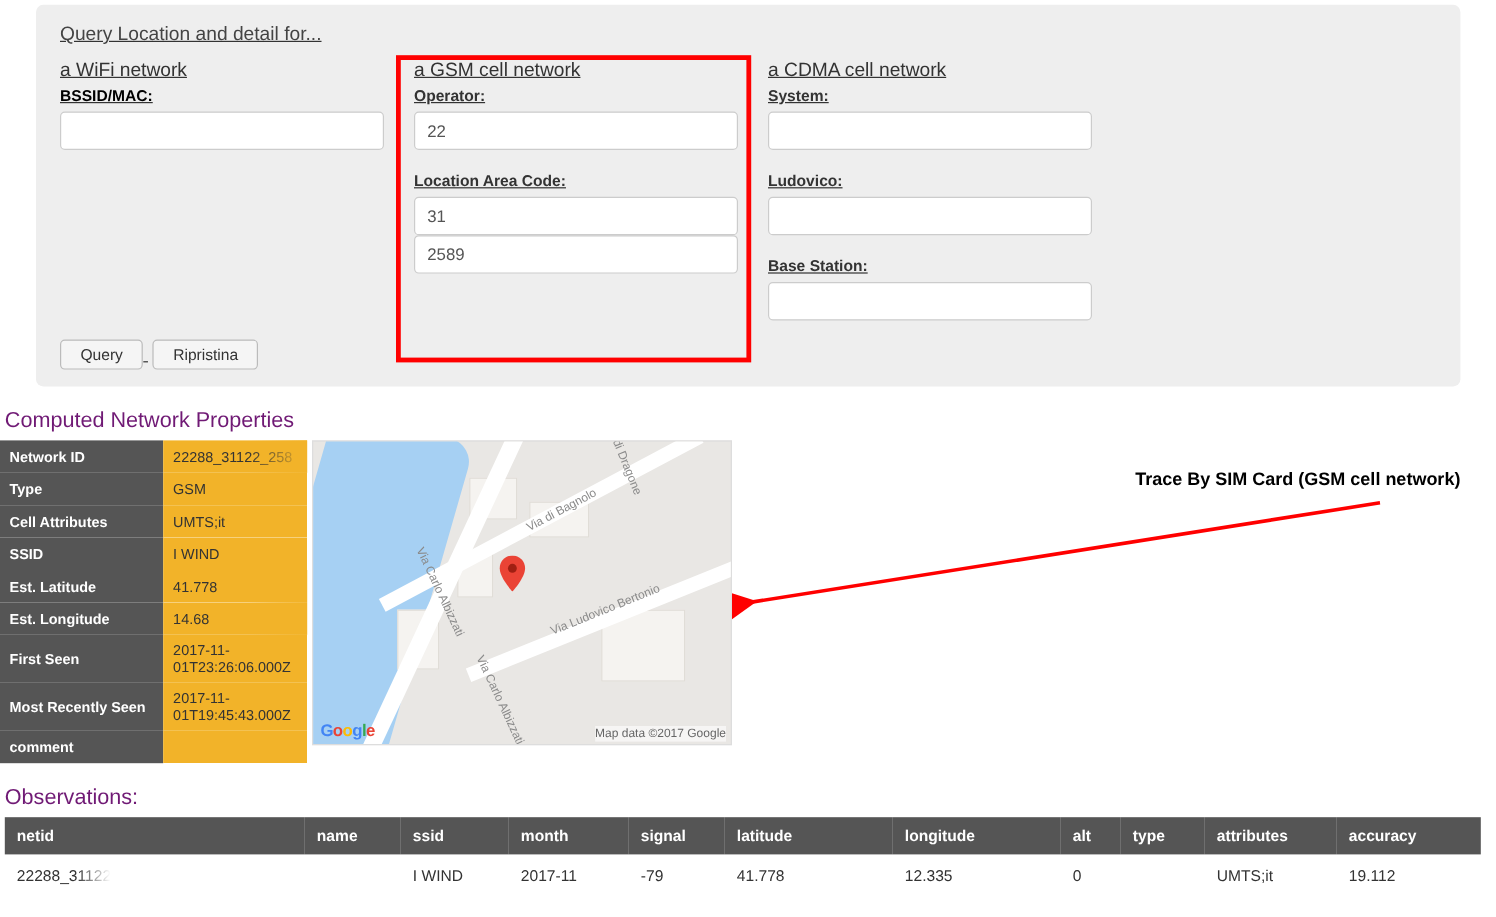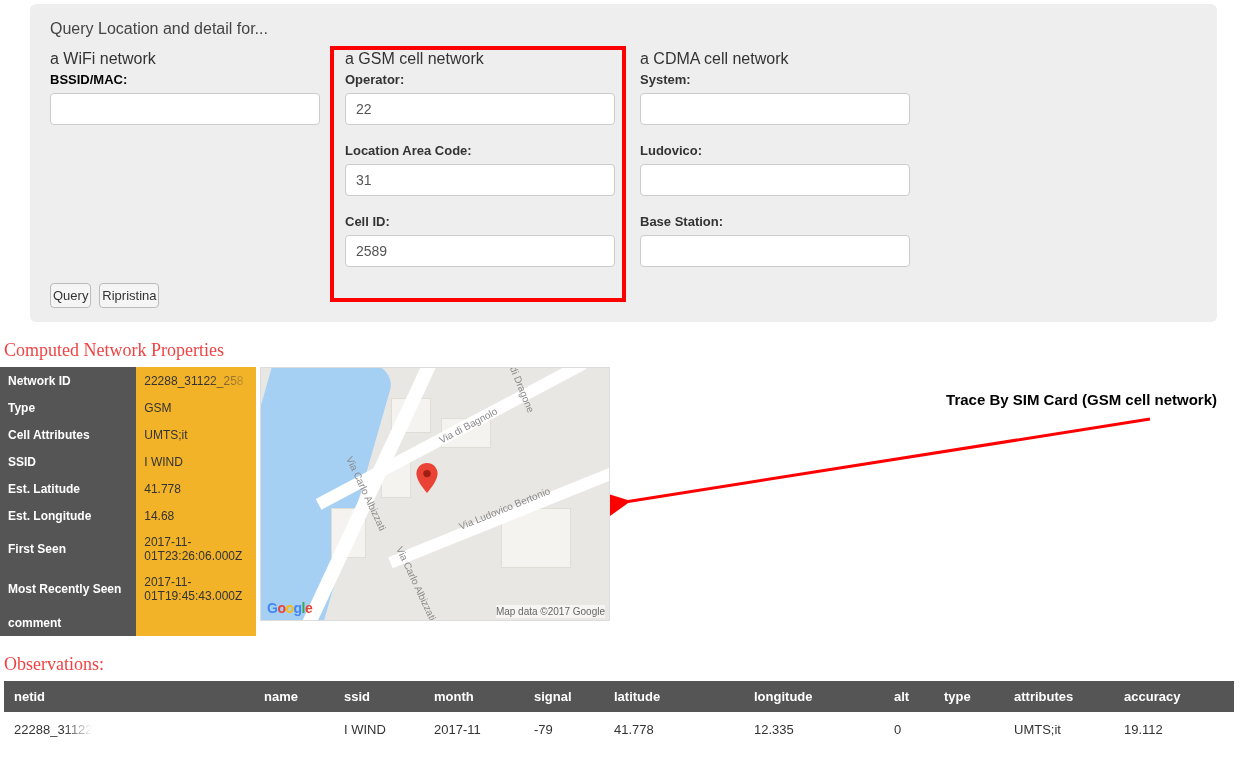--- a/index.html
+++ b/index.html
@@ -9,20 +9,21 @@
     color: #333;
     background: #fff;
     width: 1247px;
   }
   .panel {
     background: #eeeeee;
     border-radius: 6px;
     margin: 4px 30px 0 30px;
     padding: 16px 20px 14px 20px;
     position: relative;
+    text-decoration: underline;
   }
   .panel-title {
     font-size: 16px;
     color: #444;
     margin-bottom: 12px;
     font-weight: normal;
   }
   .cols {
     display: flex;
     gap: 0;
@@ -63,40 +64,39 @@
     border: 1px solid #ccc;
     border-radius: 4px;
     font-size: 14px;
     color: #555;
     background: #fff;
   }
   .blur-val { color: transparent; text-shadow: 0 0 6px rgba(100,100,100,0.6); }
   .btn-row { margin-top: 16px; }
   .btn {
     display: inline-block;
-    padding: 4px 2px;
+    padding: 4px 16px;
     font-size: 13px;
     background: #f5f5f5;
     border: 1px solid #bbb;
     border-radius: 4px;
     cursor: pointer;
     color: #333;
   }
   .btn + .btn { margin-left: 4px; text-align: center; }
   .highlight-box {
     position: absolute;
     border: 4px solid #ff0000;
     pointer-events: none;
   }
   h2.section {
     font-size: 18px;
     font-weight: normal;
-    color: #ef4444;
+    color: #701a75;
     margin: 18px 0 6px 4px;
-    font-family: Liberation Serif, serif;
   }
   .props-map {
     display: flex;
     align-items: flex-start;
   }
   .props-table {
     border-collapse: collapse;
     font-size: 12px;
     width: 256px;
   }
@@ -248,21 +248,20 @@
       <label class="field-label">BSSID/MAC:</label>
       <input class="text blur-val" type="text" value="" style="">
     </div>
 
     <div class="col col-gsm">
       <div class="col-heading">a GSM cell network</div>
       <label class="field-label-gsm first">Operator:</label>
       <input class="text" type="text" value="22" style="">
       <label class="field-label-gsm">Location Area Code:</label>
       <input class="text" type="text" value="31" style="">
-      <label class="field-label-gsm">Cell ID:</label>
       <input class="text" type="text" value="2589" style="">
     </div>
 
     <div class="col col-cdma">
       <div class="col-heading">a CDMA cell network</div>
       <label class="field-label-cdma first">System:</label>
       <input class="text blur-val" type="text" value="" style="">
       <label class="field-label-cdma">Ludovico:</label>
       <input class="text blur-val" type="text" value="" style="">
       <label class="field-label-cdma">Base Station:</label>

